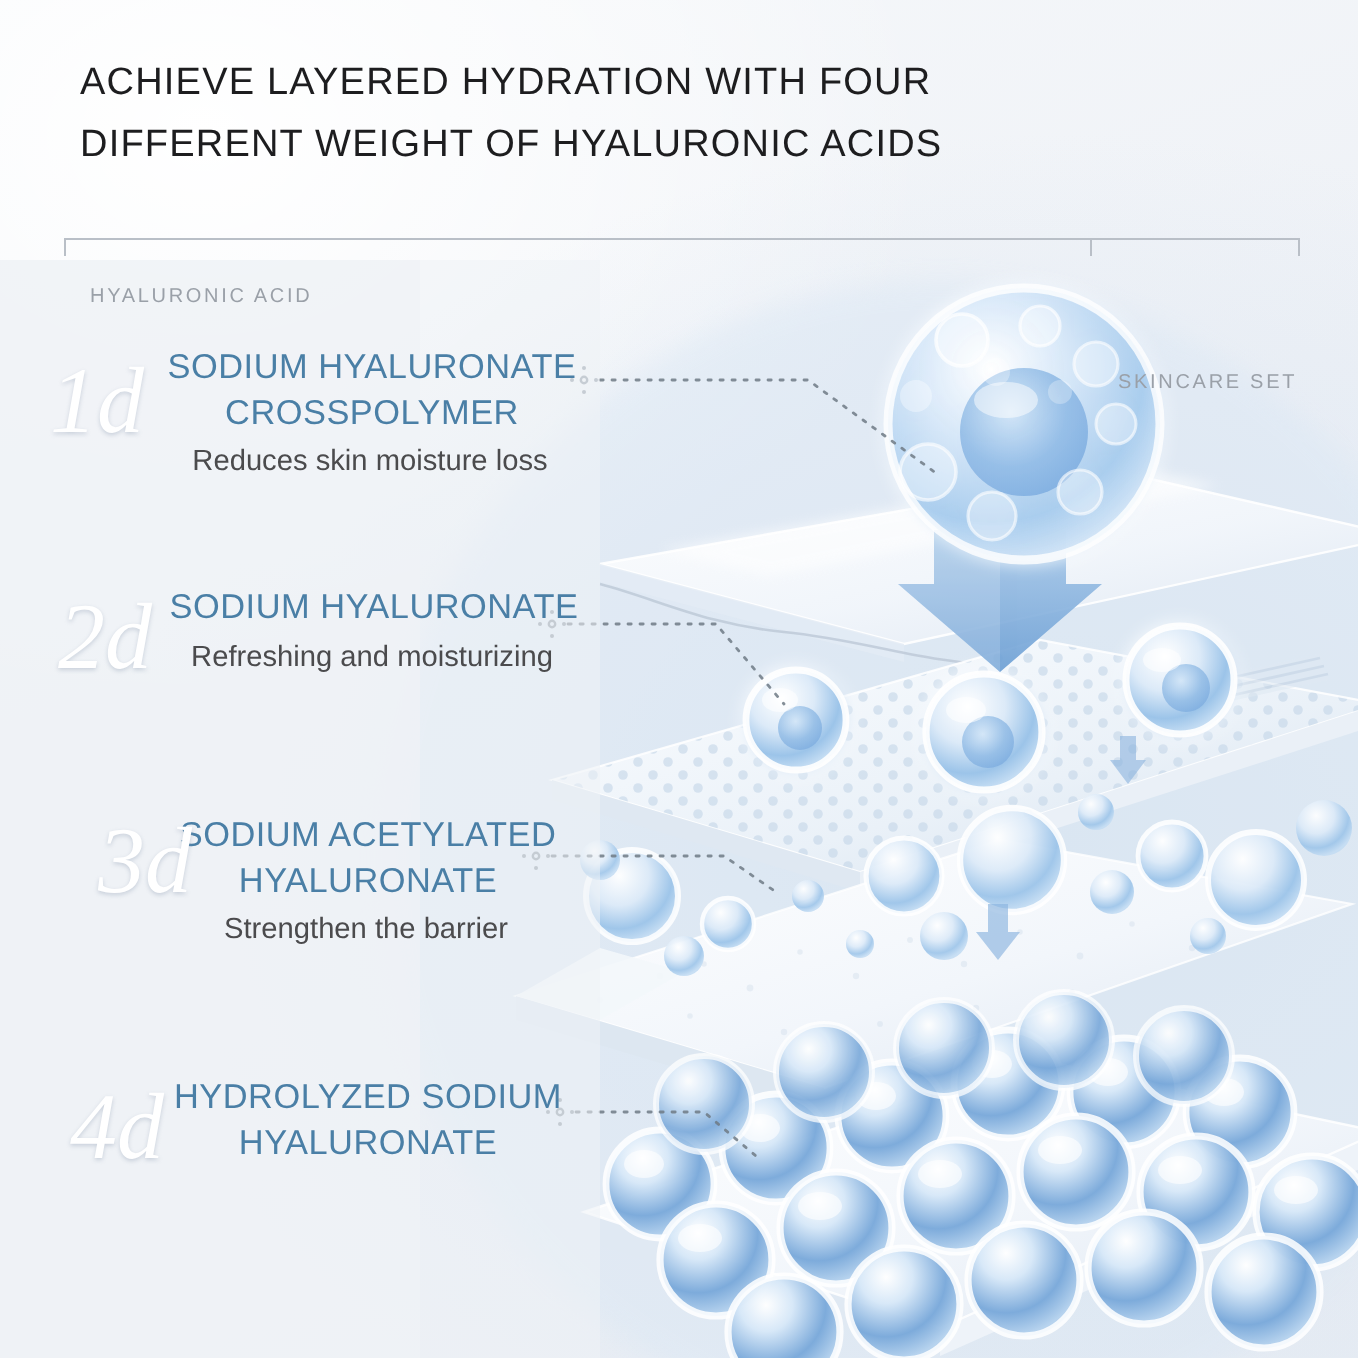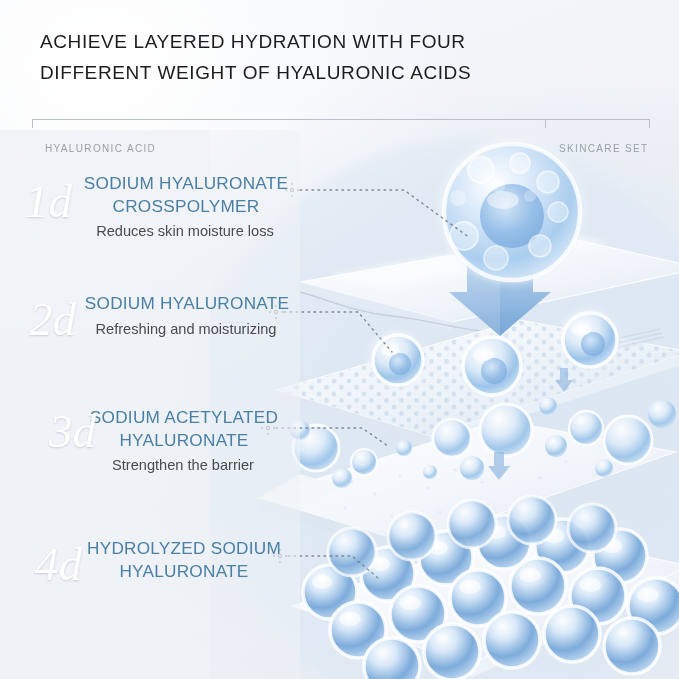--- a/index.html
+++ b/index.html
@@ -33,21 +33,21 @@
   .rule{position:absolute;left:0;top:0;width:100%;height:1px;background:#b9bfc7;}
   .tick{position:absolute;top:0;width:1px;height:9px;background:#b9bfc7;}
   .tick.l{left:0;}
   .tick.m{left:513px;}
   .tick.r{right:0;}
   .rule-label{
     position:absolute;top:24px;
     color:#9aa0a8;font-size:10px;letter-spacing:1.35px;
   }
   .rule-label.left{left:13px;}
-  .rule-label.right{left:527px;}
+  .rule-label.right{left:527px;margin-top:43px;}
 
   
   .item{position:absolute;}
   .num{
     position:absolute;
     font-family:"Liberation Serif", serif;
     font-style:italic;
     font-size:47px;
     color:#ffffff;
     text-shadow:0 1px 2px rgba(150,165,185,.45);

